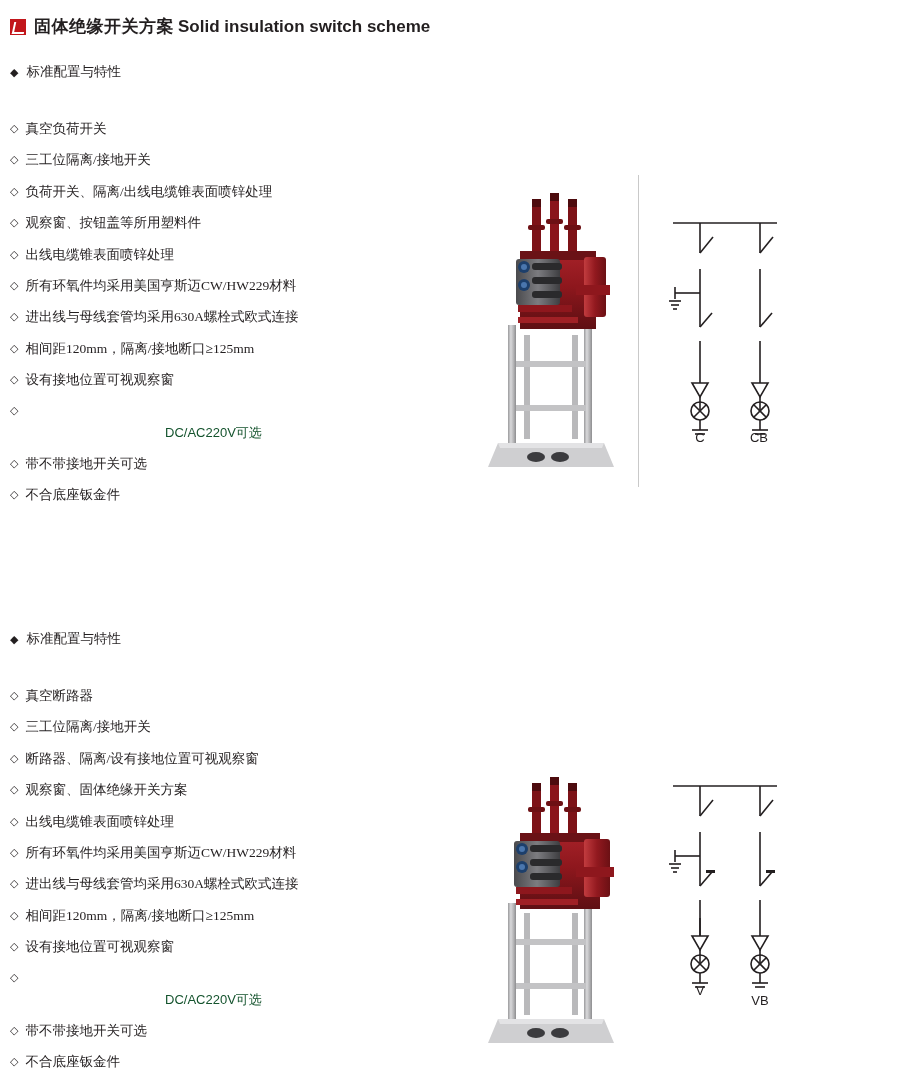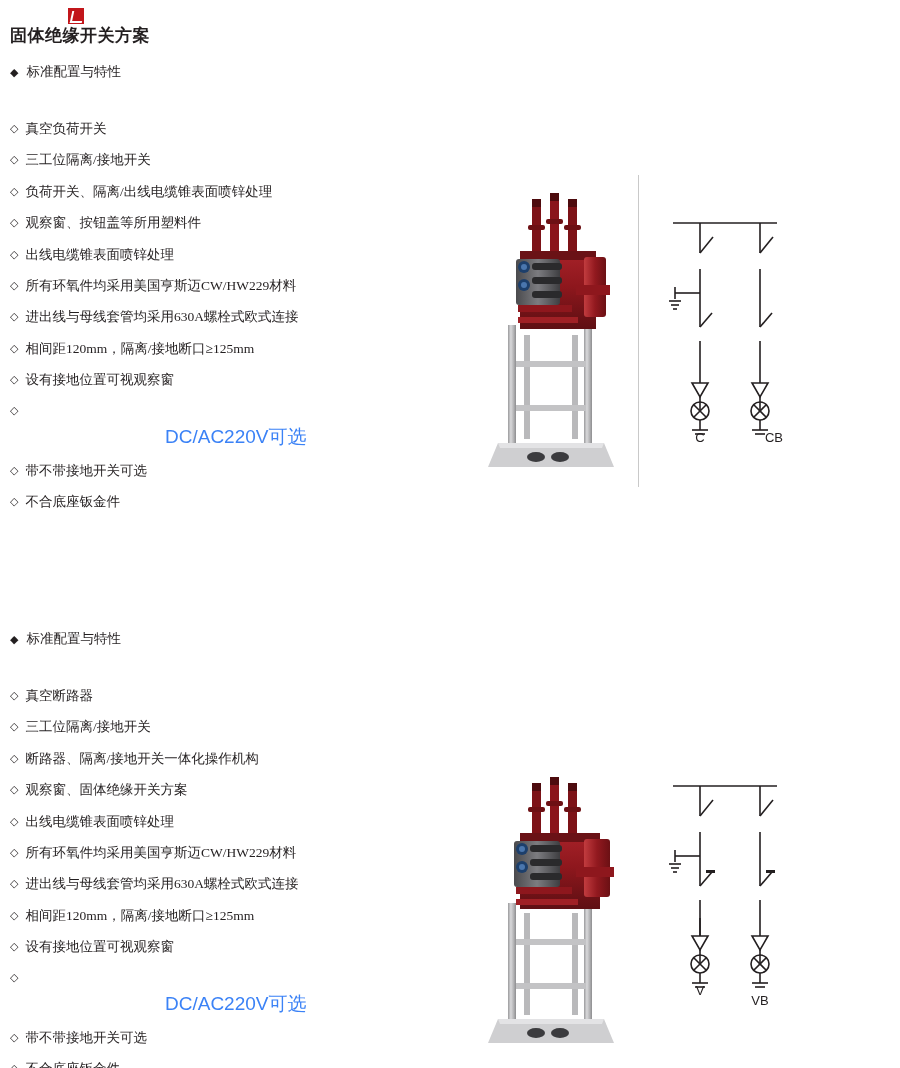--- a/index.html
+++ b/index.html
@@ -18,24 +18,23 @@
   .page {
     position: relative;
     width: 900px;
     height: 1068px;
   }
 
   
   .header {
     position: absolute;
     left: 10px;
-    top: 8px;
+    top: 15px;
     display: flex;
     align-items: center;
-    flex-direction: column;
   }
   .header-logo {
     width: 16px;
     height: 16px;
     background: #c2161b;
     margin-right: 8px;
     position: relative;
     flex: none;
   }
   .header-logo::after {
@@ -93,25 +92,25 @@
     font-size: 11px;
     margin-right: 7px;
     line-height: 1.45;
     flex: none;
   }
   .feature-text {
     white-space: pre-wrap;
     font-family: Liberation Serif, serif;
   }
   .feature-sub {
-    font-size: 19px;
+    font-size: 13px;
     line-height: 1.25;
     margin: -9px 0 14.5px 0;
     padding-left: 155px;
-    color: #3b82f6;
+    color: #14532d;
   }
   .divider-vert {
     position: absolute;
     width: 1px;
     background: #c9c9c9;
   }
 
   
   .product {
     position: absolute;
@@ -131,20 +130,21 @@
   }
 </style>
 </head>
 <body>
 
 <div class="page">
 
   <div class="header">
     <div class="header-logo"></div>
     <div class="header-title-cn">固体绝缘开关方案</div>
+    <div class="header-title-en">Solid insulation switch scheme</div>
   </div>
 
   <div class="section-heading" style="left:10px; top:63px;">
     <span class="diamond-solid">◆</span>
     <span>标准配置与特性</span>
   </div>
 
   <div class="feature-list" style="left:10px; top:121px;">
     <div class="feature-item">
       <span class="bullet">◇</span>
@@ -303,40 +303,40 @@
       <polygon points="87,168 103,168 95,182" fill="none"></polygon>
       <line x1="95" y1="182" x2="95" y2="196"></line>
       <circle cx="95" cy="196" r="9"></circle>
       <line x1="89" y1="190" x2="101" y2="202"></line>
       <line x1="101" y1="190" x2="89" y2="202"></line>
       <line x1="95" y1="205" x2="95" y2="215"></line>
       <line x1="87" y1="215" x2="103" y2="215"></line>
       <line x1="90" y1="219" x2="100" y2="219"></line>
     </svg>
     <div class="sch-label" style="left:15px; top:215px;">C</div>
-    <div class="sch-label" style="left:89px; top:215px;">CB</div>
+    <div class="sch-label" style="left:74px; top:215px;">CB</div>
   </div>
 
   <div class="section-heading" style="left:10px; top:630px;">
     <span class="diamond-solid">◆</span>
     <span>标准配置与特性</span>
   </div>
 
   <div class="feature-list" style="left:10px; top:688px;">
     <div class="feature-item">
       <span class="bullet">◇</span>
       <span class="feature-text">真空断路器</span>
     </div>
     <div class="feature-item">
       <span class="bullet">◇</span>
       <span class="feature-text">三工位隔离/接地开关</span>
     </div>
     <div class="feature-item">
       <span class="bullet">◇</span>
-      <span class="feature-text">断路器、隔离/接地开关一体化操作机构</span>
+      <span class="feature-text">断路器、隔离/设有接地位置可视观察窗</span>
     </div>
     <div class="feature-item">
       <span class="bullet">◇</span>
       <span class="feature-text">观察窗、固体绝缘开关方案</span>
     </div>
     <div class="feature-item">
       <span class="bullet">◇</span>
       <span class="feature-text">出线电缆锥表面喷锌处理</span>
     </div>
     <div class="feature-item">

